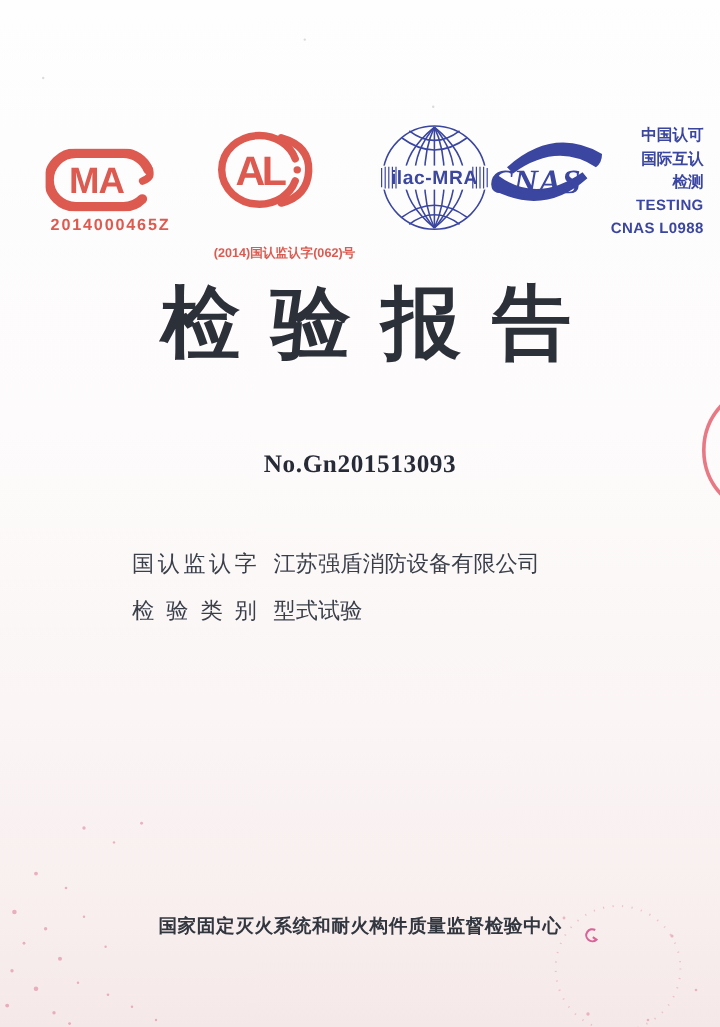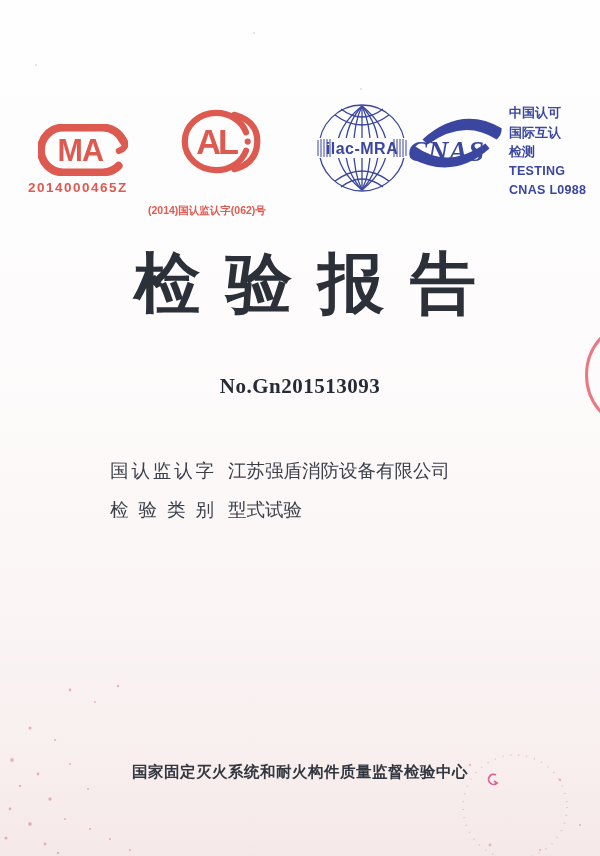--- a/index.html
+++ b/index.html
@@ -4,33 +4,33 @@
 <style>
   html,body{margin:0;padding:0;}
   body{width:600px;height:856px;font-family:"Liberation Sans",sans-serif;}
   .page{
     position:relative;width:600px;height:856px;overflow:hidden;
     background:linear-gradient(180deg,#fefefe 0%,#fdfbfb 42%,#fbf5f5 70%,#f8eeee 90%,#f5e8e8 100%);
   }
   
   .logo-abs{position:absolute;}
   .red-caption{
-    position:absolute;text-align:left;color:var(--logo-red);
+    position:absolute;text-align:right;color:var(--logo-red);
     font-weight:bold;font-family:"Liberation Sans",sans-serif;
   }
   .cma-caption{left:28px;top:180px;width:114px;font-size:13.5px;letter-spacing:1.5px;}
   .cal-caption{left:148px;top:184px;width:148px;font-size:10.5px;letter-spacing:0;margin-top:20px;}
   .cnas-side{
     position:absolute;left:509px;top:103px;color:var(--logo-blue);
-    font-weight:bold;line-height:19.5px;font-size:13px;white-space:nowrap;
+    font-weight:bold;line-height:19.5px;font-size:13px;white-space:nowrap;text-align:right;
   }
   .cnas-side .lat{font-size:12.5px;letter-spacing:0.3px;}
   
   .title{
-    position:absolute;top:250px;left:0;width:100%;margin:0;
+    position:absolute;top:236px;left:0;width:100%;margin:0;
     text-align:center;font-size:66px;font-weight:bold;color:#2c3038;
     letter-spacing:26px;padding-left:36px;box-sizing:border-box;
     font-family:"Liberation Sans",sans-serif;line-height:1;
   }
   .report-no{
     position:absolute;top:374px;left:0;width:100%;text-align:center;
     font-family:"Liberation Serif",serif;font-weight:bold;font-size:21px;
     color:#262b37;letter-spacing:0.5px;
   }
   

